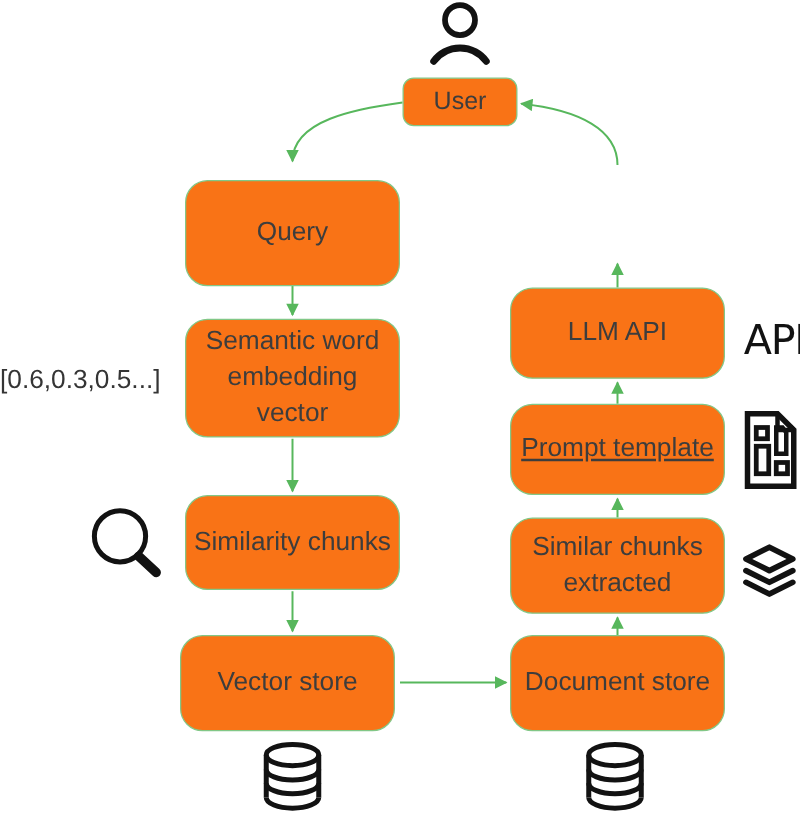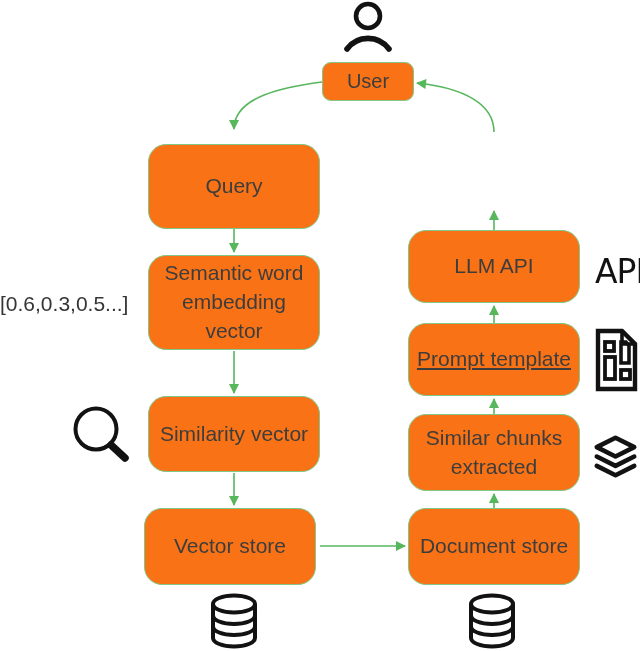--- a/index.html
+++ b/index.html
@@ -117,21 +117,21 @@
   <div class="node n-embedding">
     <span class="lbl">Semantic word embedding vector</span>
   </div>
   <div class="node n-llm-api">
     <span class="lbl">LLM API</span>
   </div>
   <div class="node n-prompt-template">
     <span class="lbl">Prompt template</span>
   </div>
   <div class="node n-similarity">
-    <span class="lbl">Similarity vector</span>
+    <span class="lbl">Similarity chunks</span>
   </div>
   <div class="node n-similar-chunks">
     <span class="lbl">Similar chunks extracted</span>
   </div>
   <div class="node n-vector-store">
     <span class="lbl">Vector store</span>
   </div>
   <div class="node n-document-store">
     <span class="lbl">Document store</span>
   </div>

